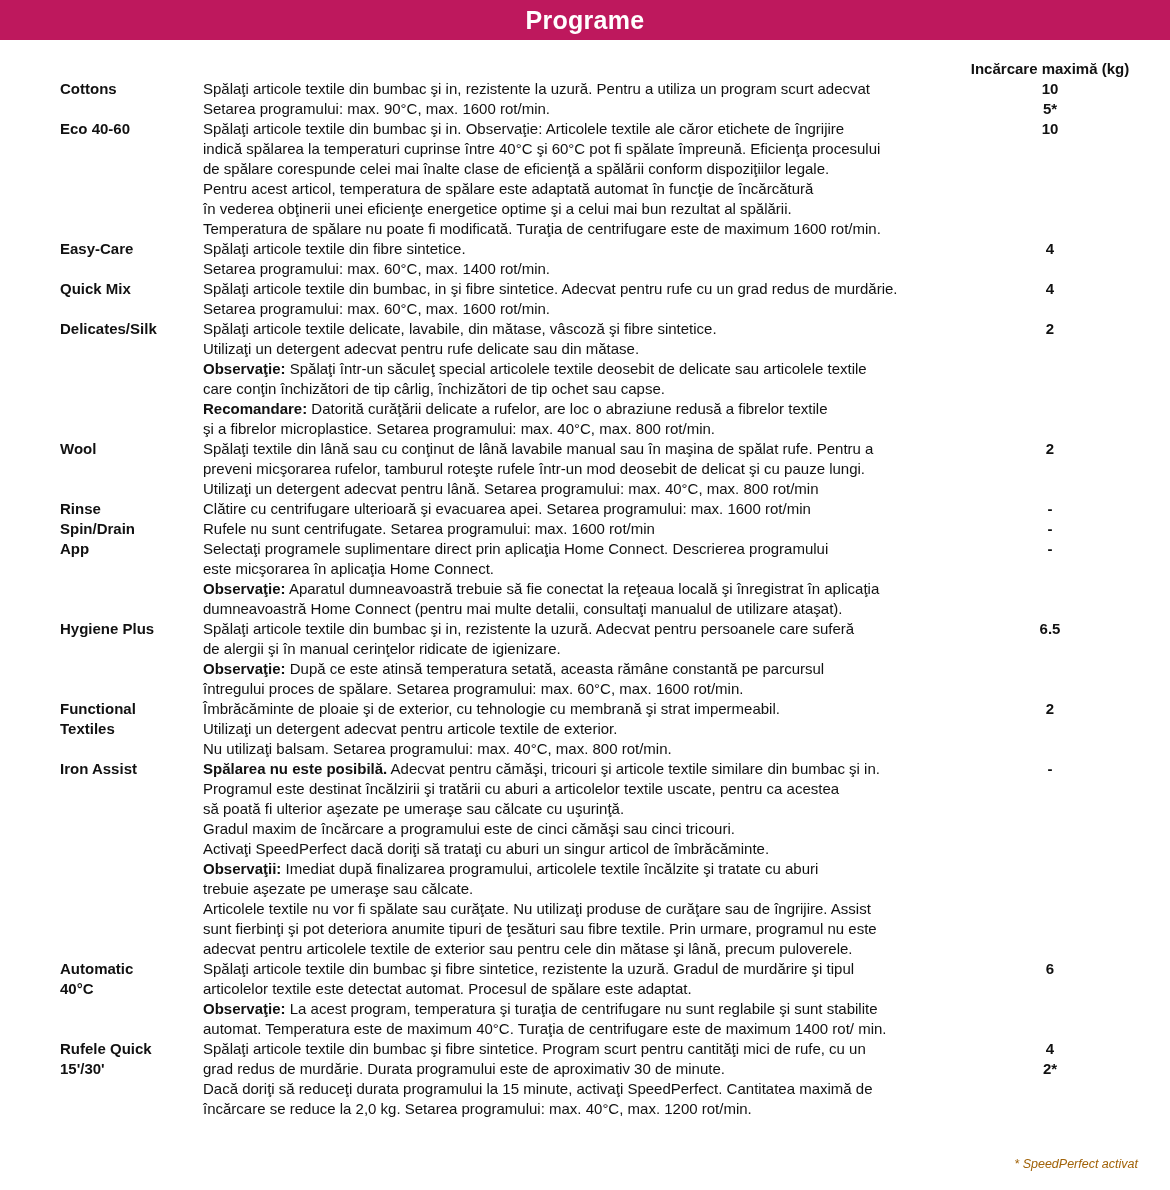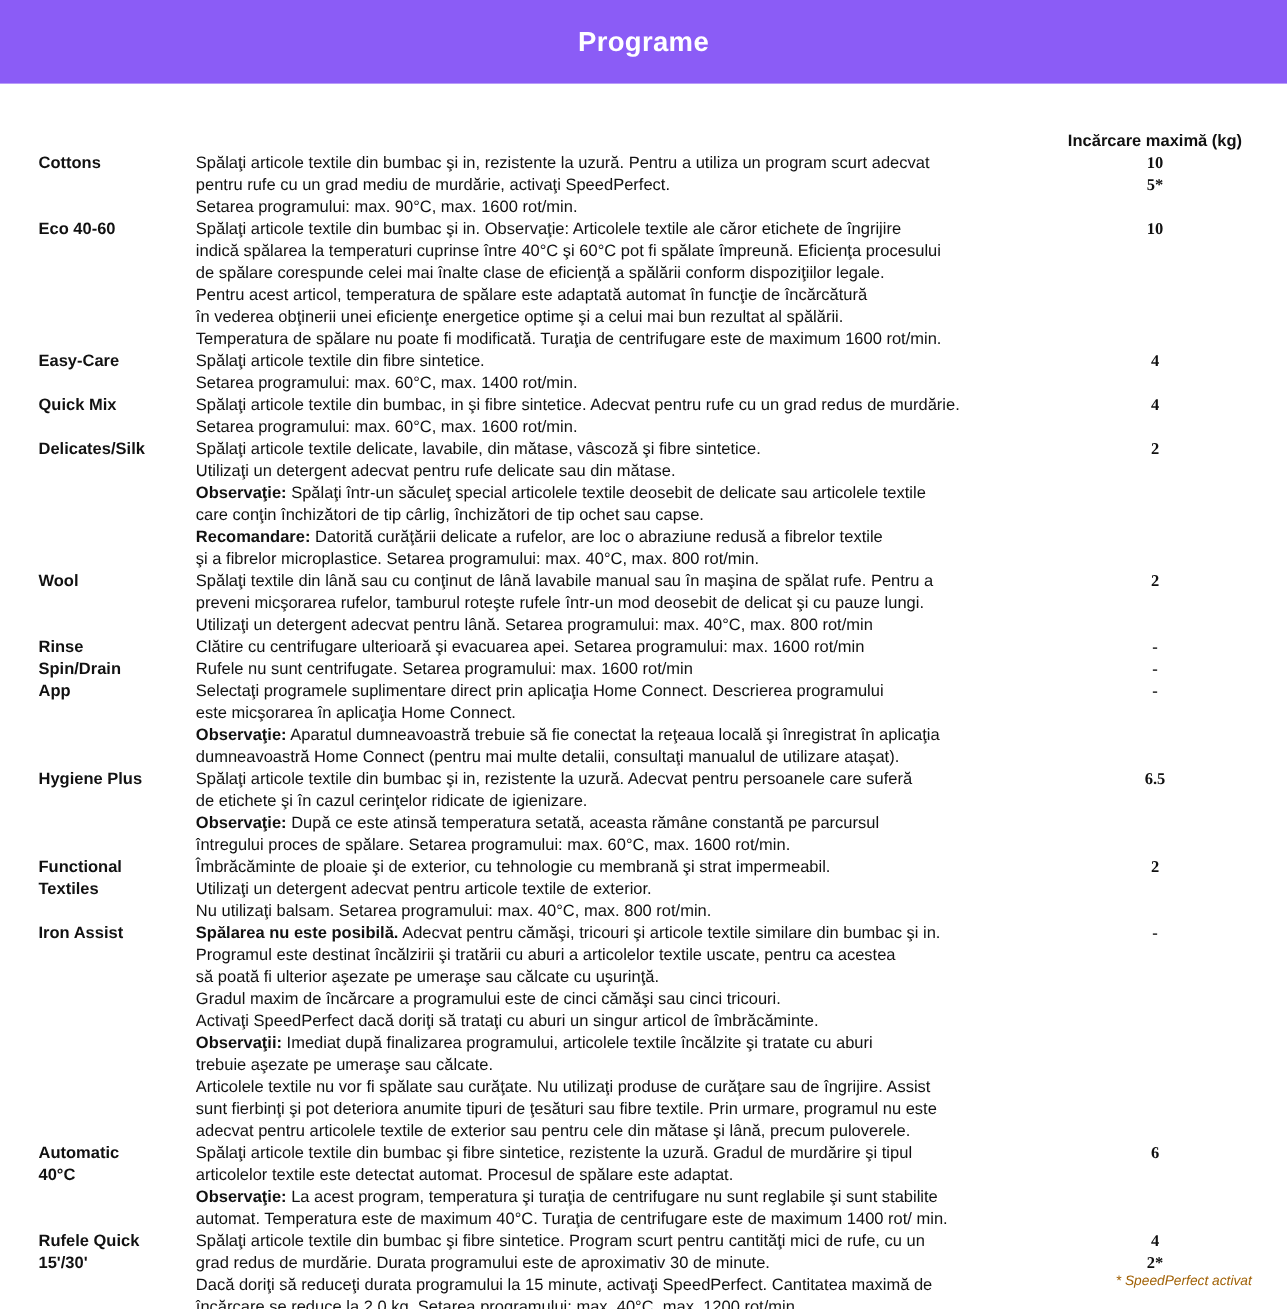--- a/index.html
+++ b/index.html
@@ -7,35 +7,34 @@
     width: 1170px;
     height: 1190px;
     background: #ffffff;
     font-family: "Liberation Sans", sans-serif;
     color: #111111;
     position: relative;
     overflow: hidden;
   }
   .title-bar {
     width: 1170px;
-    height: 76px;
-    background: #8b5cf6;
+    height: 40px;
+    background: #be185d;
     display: flex;
     align-items: center;
     justify-content: center;
   }
   .title-bar .title {
     color: #ffffff;
     font-size: 25px;
     font-weight: bold;
     letter-spacing: 0.3px;
   }
   .content {
-    padding: 19px 35px 0 35px;
-    margin-top: 24px;
+    padding: 19px 35px 0 60px;
   }
   .grid-row {
     display: grid;
     grid-template-columns: 143px auto 170px;
   }
   .load-header-cell {
     grid-column: 3;
     text-align: center;
     font-weight: bold;
     font-size: 15px;
@@ -52,21 +51,20 @@
     font-size: 15px;
     line-height: 20px;
   }
   .desc-cell .line { white-space: nowrap; }
   .desc-cell .b { font-weight: bold; }
   .load-cell {
     text-align: center;
     font-weight: bold;
     font-size: 15px;
     line-height: 20px;
-    font-family: Liberation Serif, serif;
   }
   .footnote {
     position: absolute;
     top: 1157px;
     right: 32px;
     font-size: 12.5px;
     font-style: italic;
     color: #a16207;
   }
 </style>
@@ -82,21 +80,20 @@
     <div class="grid-row">
       <div class="load-header-cell">Incărcare maximă (kg)</div>
     </div>
 
   <div class="grid-row">
         <div class="name-cell">
           <div class="line">Cottons</div>
         </div>
         <div class="desc-cell">
           <div class="line">Spălaţi articole textile din bumbac şi in, rezistente la uzură. Pentru a utiliza un program scurt adecvat</div>
-          <div class="line">pentru rufe cu un grad mediu de murdărie, activaţi SpeedPerfect.</div>
           <div class="line">Setarea programului: max. 90°C, max. 1600 rot/min.</div>
         </div>
         <div class="load-cell">
           <div class="line">10</div>
           <div class="line">5*</div>
         </div>
       </div>
       <div class="grid-row">
         <div class="name-cell">
           <div class="line">Eco 40-60</div>
@@ -201,21 +198,21 @@
         <div class="load-cell">
           <div class="line">-</div>
         </div>
       </div>
       <div class="grid-row">
         <div class="name-cell">
           <div class="line">Hygiene Plus</div>
         </div>
         <div class="desc-cell">
           <div class="line">Spălaţi articole textile din bumbac şi in, rezistente la uzură. Adecvat pentru persoanele care suferă</div>
-          <div class="line">de etichete şi în cazul cerinţelor ridicate de igienizare.</div>
+          <div class="line">de alergii şi în manual cerinţelor ridicate de igienizare.</div>
           <div class="line"><span class="b">Observaţie:</span><span> După ce este atinsă temperatura setată, aceasta rămâne constantă pe parcursul</span></div>
           <div class="line">întregului proces de spălare. Setarea programului: max. 60°C, max. 1600 rot/min.</div>
         </div>
         <div class="load-cell">
           <div class="line">6.5</div>
         </div>
       </div>
       <div class="grid-row">
         <div class="name-cell">
           <div class="line">Functional</div>

